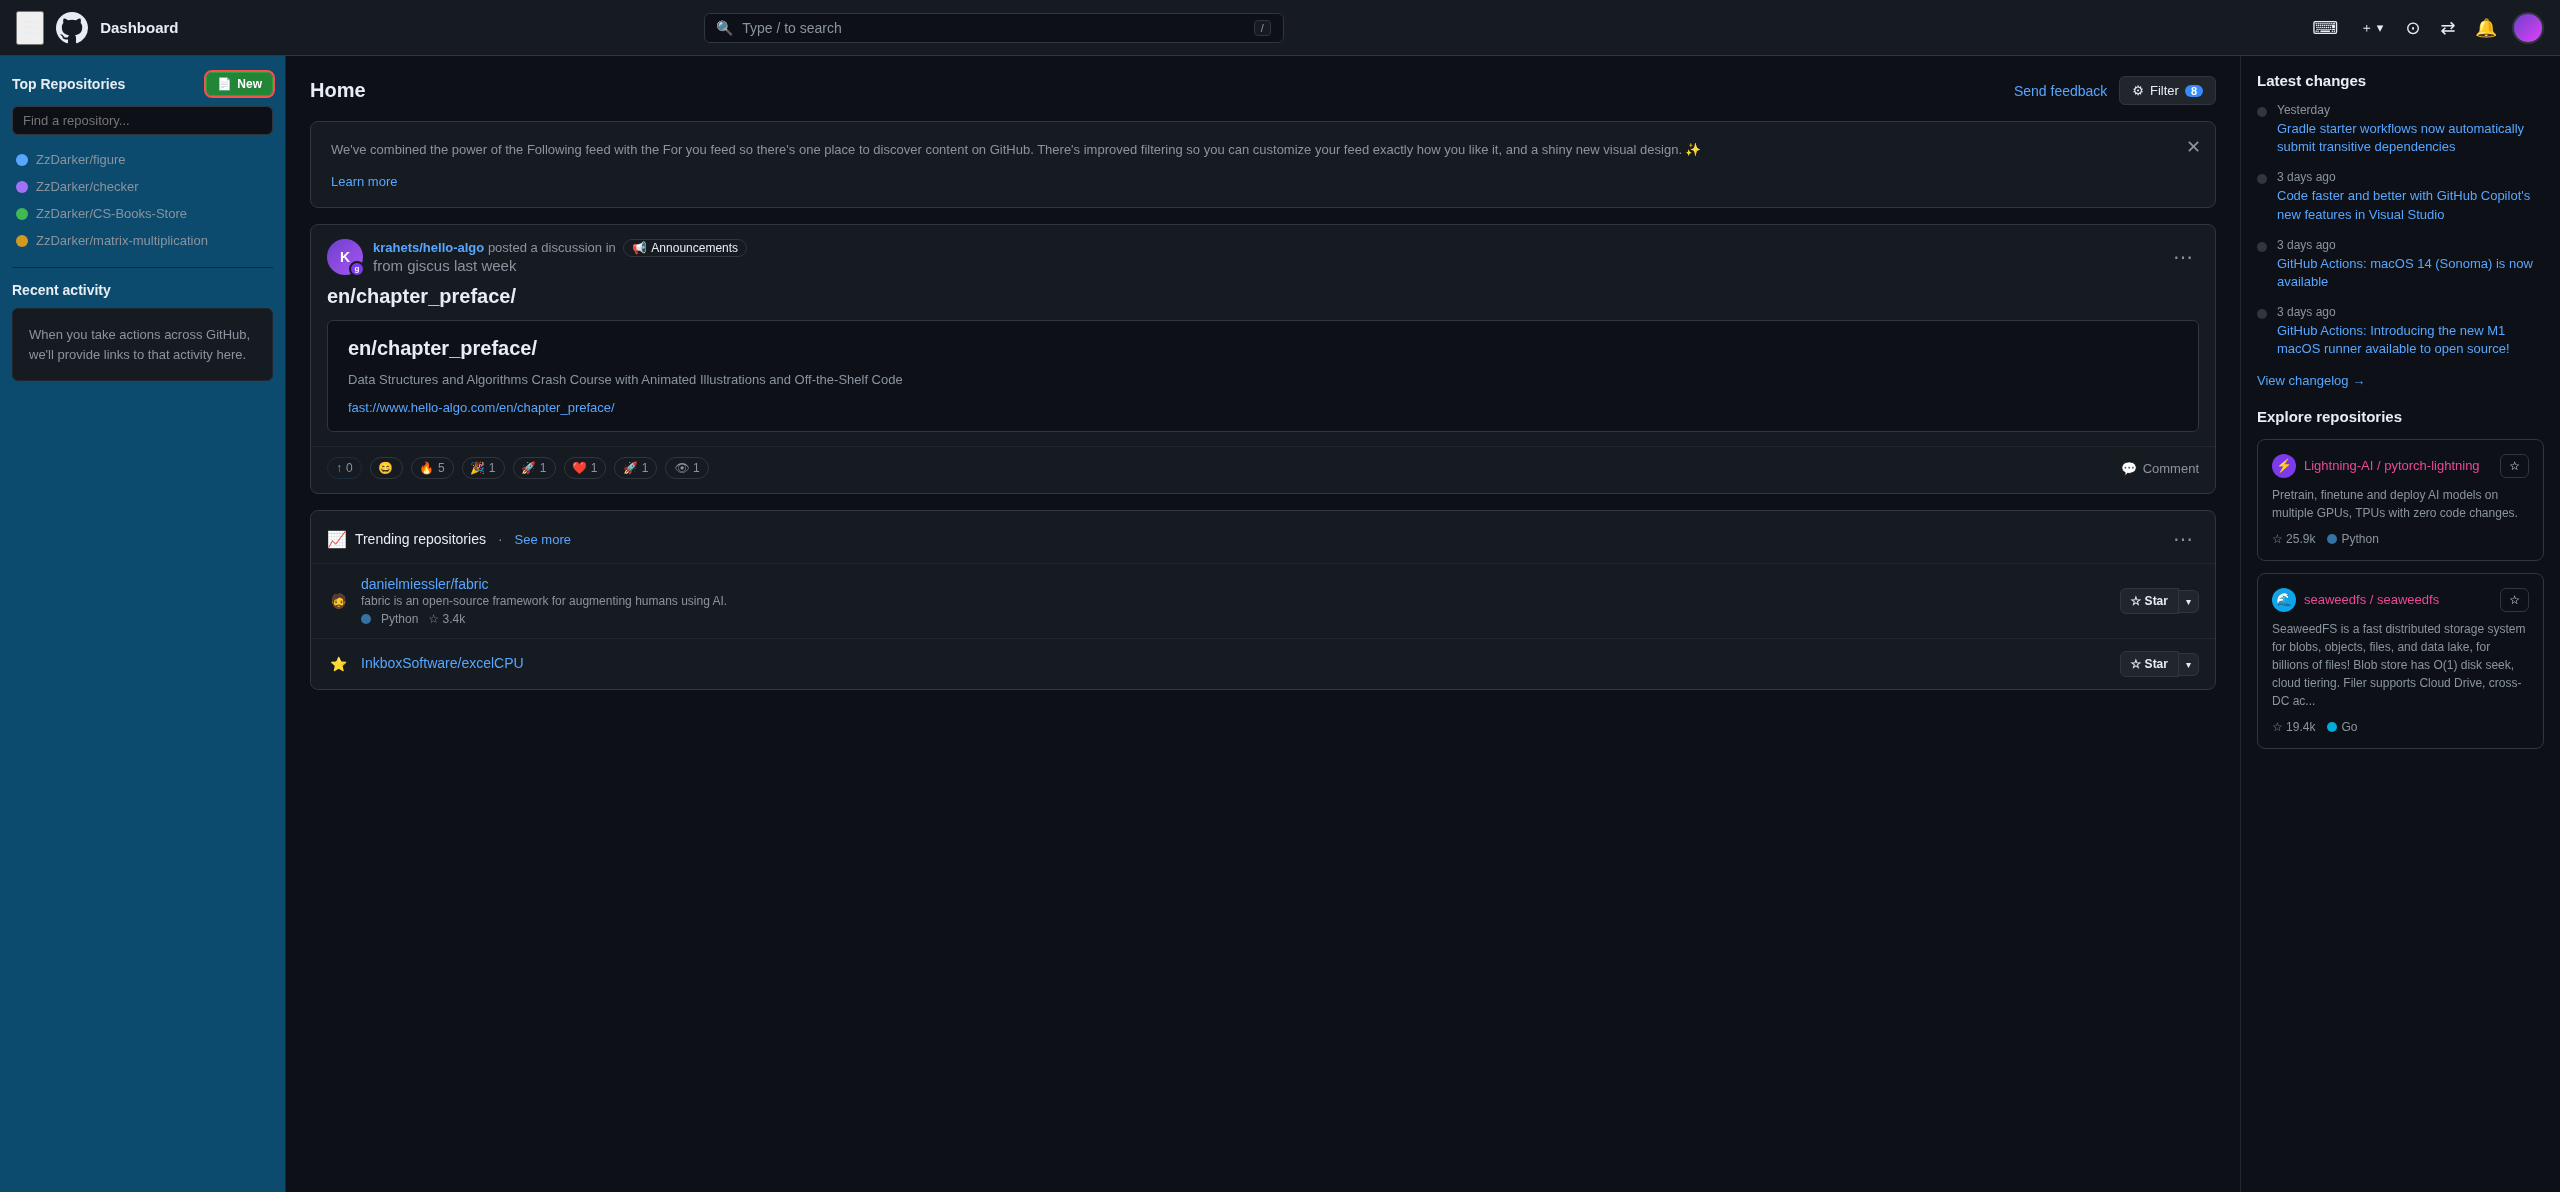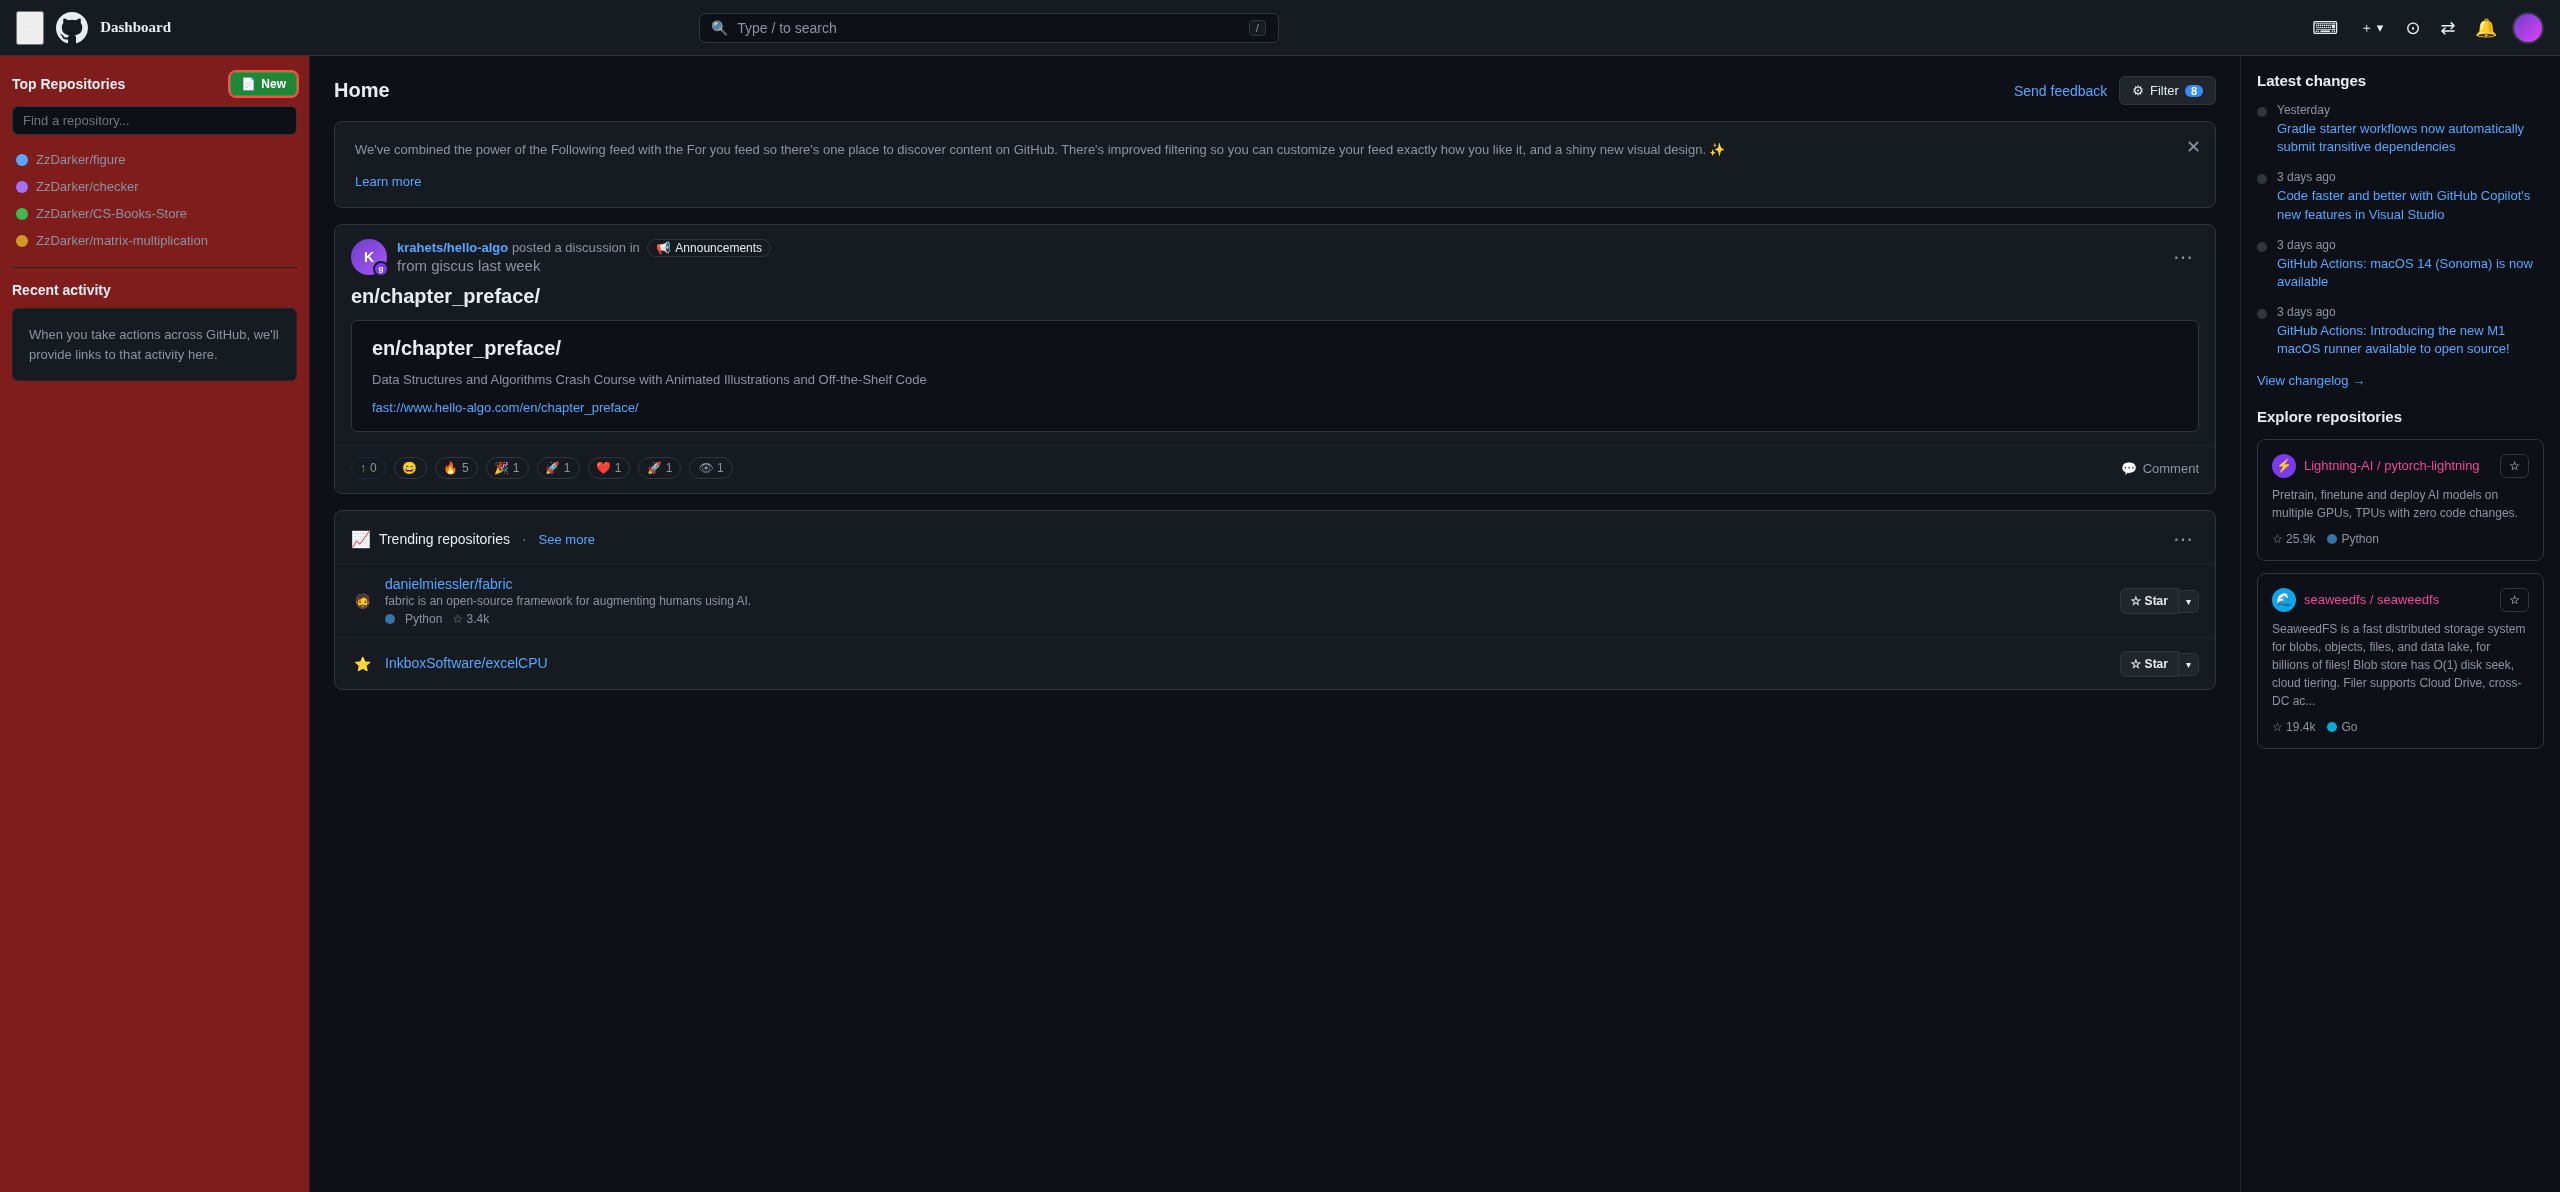--- a/index.html
+++ b/index.html
@@ -6,21 +6,21 @@
     body { background: #0d1117; color: #e6edf3; font-family: -apple-system, BlinkMacSystemFont, 'Segoe UI', sans-serif; font-size: 14px; overflow: hidden; }
 
     
     .topnav {
       display: flex; align-items: center; height: 56px;
       background: #161b22; border-bottom: 1px solid #30363d;
       padding: 0 16px; gap: 12px; position: fixed; top: 0; left: 0; right: 0; z-index: 100;
     }
     .topnav-hamburger { color: #e6edf3; font-size: 18px; cursor: pointer; padding: 4px; }
     .topnav-logo { width: 32px; height: 32px; fill: #e6edf3; flex-shrink: 0; }
-    .topnav-title { font-weight: 600; font-size: 15px; color: #e6edf3; margin-right: 8px; font-family: Liberation Serif, serif; }
+    .topnav-title { font-weight: 600; font-size: 15px; color: #e6edf3; margin-right: 8px; }
     .topnav-search {
       flex: 1; max-width: 580px; margin: 0 auto;
       display: flex; align-items: center;
       background: #0d1117; border: 1px solid #30363d; border-radius: 6px;
       padding: 6px 12px; gap: 8px; color: #8b949e; cursor: text;
     }
     .topnav-search-icon { font-size: 14px; }
     .topnav-search-text { color: #8b949e; font-size: 14px; flex: 1; }
     .topnav-search-kbd {
       background: #161b22; border: 1px solid #30363d; border-radius: 4px;
@@ -42,21 +42,21 @@
       cursor: pointer; border: 2px solid #30363d;
     }
 
     
     .layout {
       display: flex; margin-top: 56px; height: calc(100vh - 56px); overflow: hidden;
     }
 
     
     .sidebar {
-      width: 310px; flex-shrink: 0; background: #7f1d1d;
+      width: 286px; flex-shrink: 0; background: #0c4a6e;
       border-right: 1px solid #21262d;
       overflow-y: auto; padding: 16px 12px;
     }
     .sidebar-section-header {
       display: flex; align-items: center; justify-content: space-between;
       margin-bottom: 10px;
     }
     .sidebar-section-title { font-weight: 600; font-size: 14px; color: #e6edf3; }
     .sidebar-new-btn {
       background: #238636; border: 1px solid #2ea043; color: #fff;

